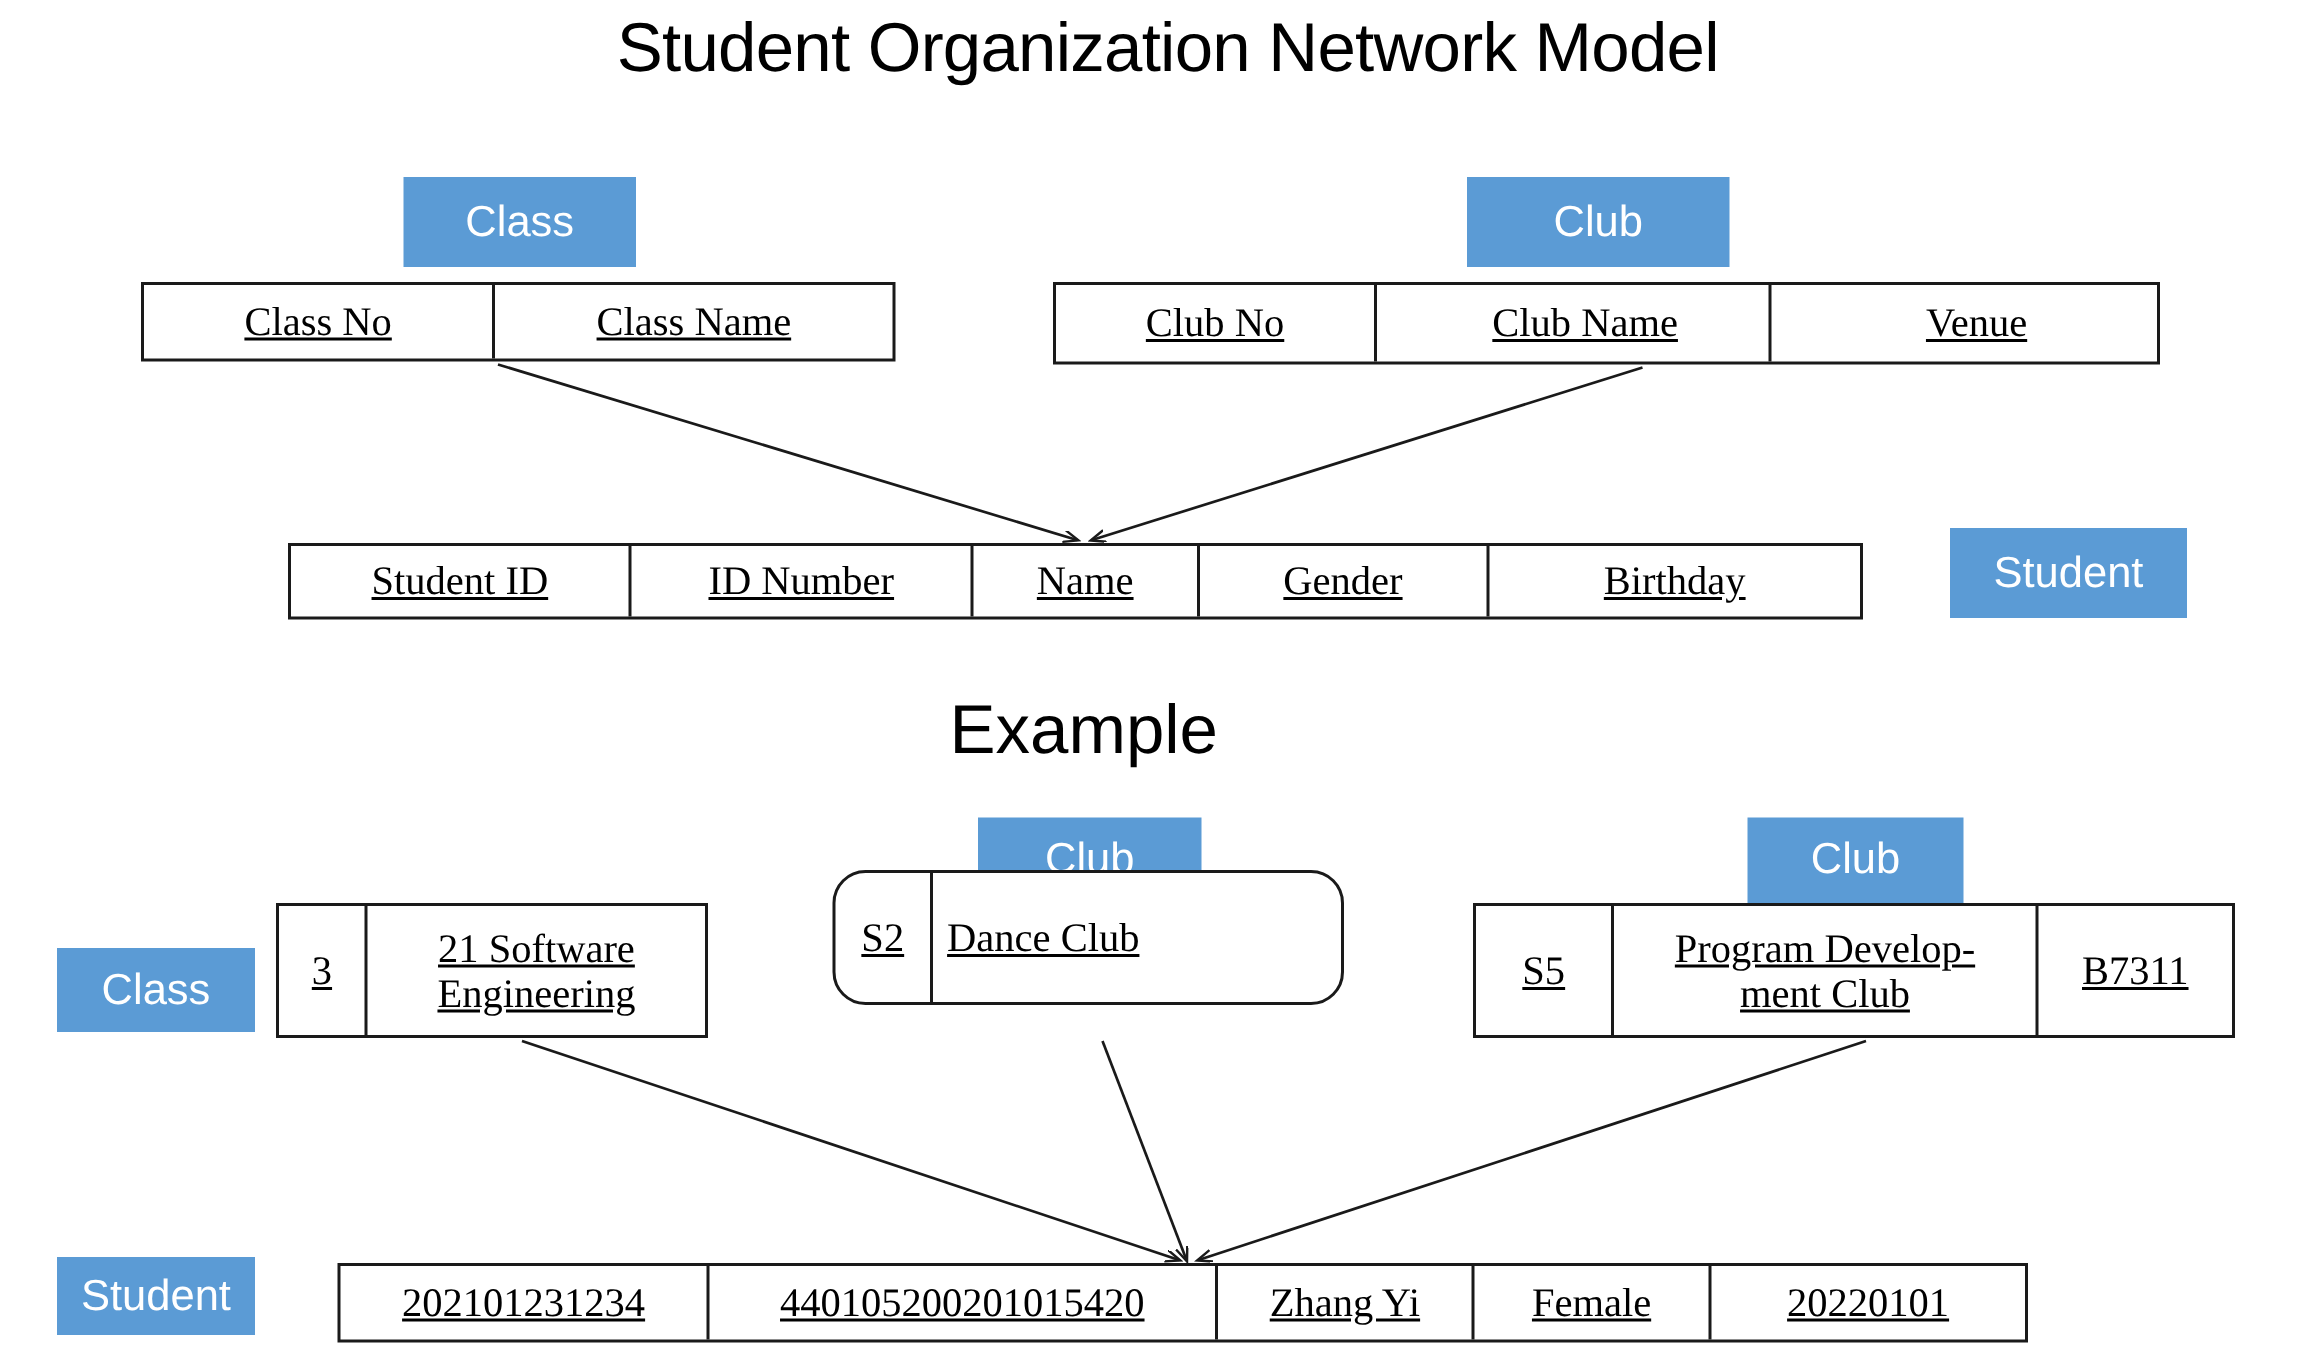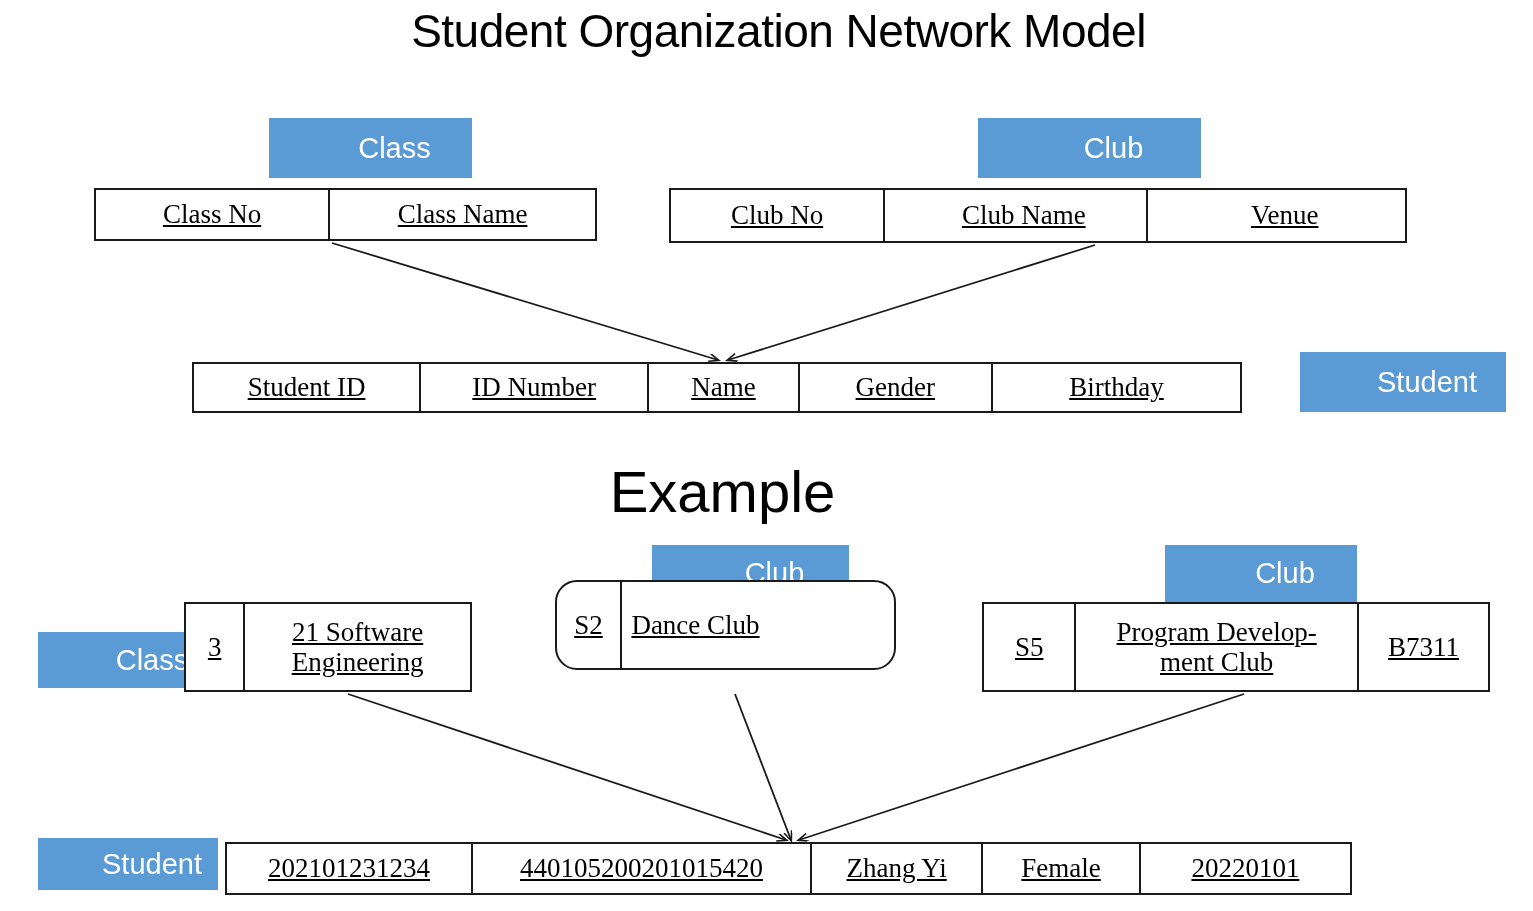--- a/index.html
+++ b/index.html
@@ -31,35 +31,34 @@
     left: 0;
     top: 8px;
     width: 1533px;
     font-size: 46px;
     letter-spacing: -0.5px;
   }
   #example-heading {
     left: 0;
     top: 463px;
     width: 1421px;
-    font-size: 58px;
+    font-size: 46px;
   }
   
   .badge {
     position: absolute;
     background: #5B9BD5;
     color: #ffffff;
     font-family: "Liberation Sans", sans-serif;
     font-size: 29px;
     display: flex;
     align-items: center;
     justify-content: center;
     line-height: 1;
     white-space: nowrap;
-    padding-left: 48px;
   }
   
   .rel {
     position: absolute;
     display: flex;
     border: 2px solid #1a1a1a;
     background: #ffffff;
     box-sizing: border-box;
   }
   .cell {
@@ -98,21 +97,21 @@
 
   <div class="badge" id="badge-class-model" style="left:257px; top:118px; width:155px; height:60px;">Class</div>
 
   <div class="rel" id="rel-class-model" style="left:82px; top:188px; width:503px; height:53px;">
     <div class="cell" style="width:236px;">Class No</div>
     <div class="cell" style="width:267px;">Class Name</div>
   </div>
 
   <div class="badge" id="badge-club-model" style="left:966px; top:118px; width:175px; height:60px;">Club</div>
 
-  <div class="rel" id="rel-club-model" style="left:657px; top:188px; width:738px; height:55px;gap:16px;">
+  <div class="rel" id="rel-club-model" style="left:690px; top:188px; width:738px; height:55px;gap:16px;">
     <div class="cell" style="width:225px;">Club No</div>
     <div class="cell" style="width:260px;">Club Name</div>
     <div class="cell" style="width:253px;">Venue</div>
   </div>
 
   <div class="rel" id="rel-student-model" style="left:180px; top:362px; width:1050px; height:51px;">
     <div class="cell" style="width:228px;">Student ID</div>
     <div class="cell" style="width:229px;">ID Number</div>
     <div class="cell" style="width:151px;">Name</div>
     <div class="cell" style="width:194px;">Gender</div>

